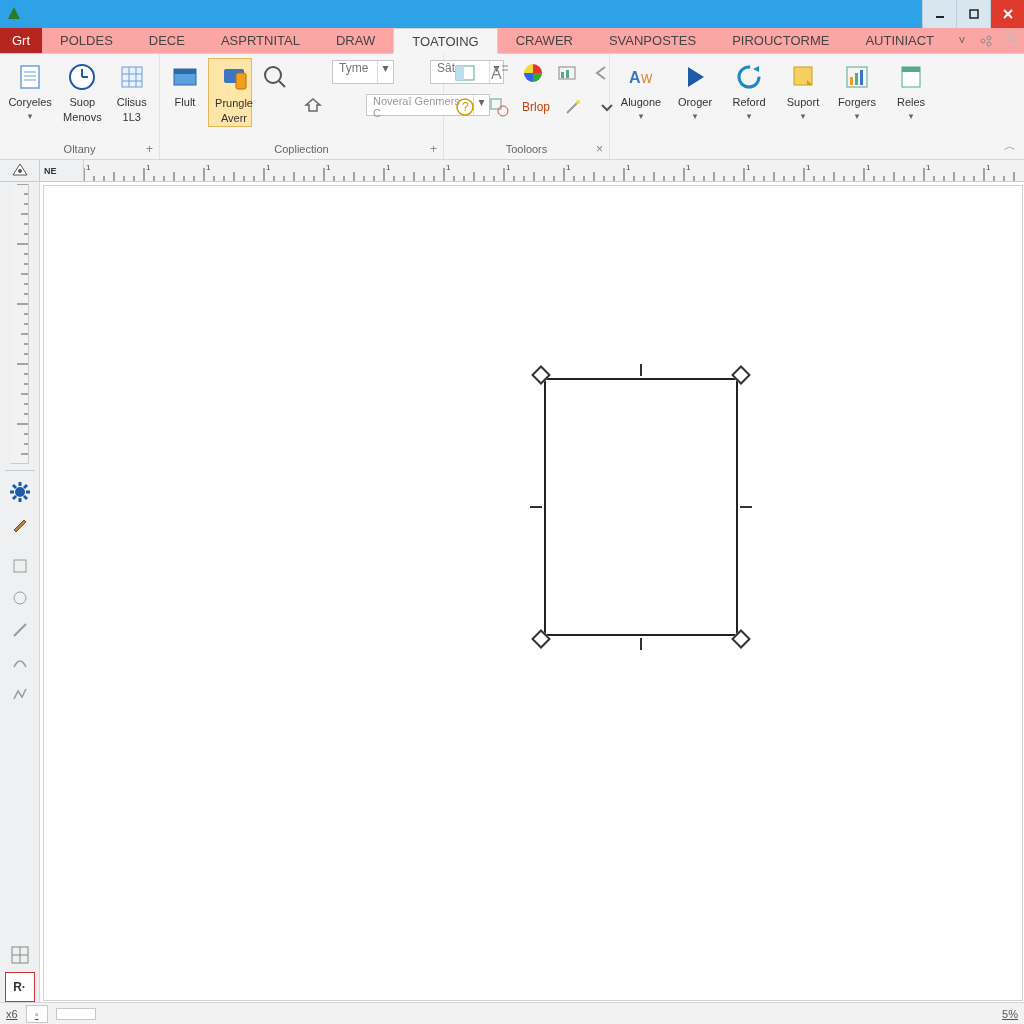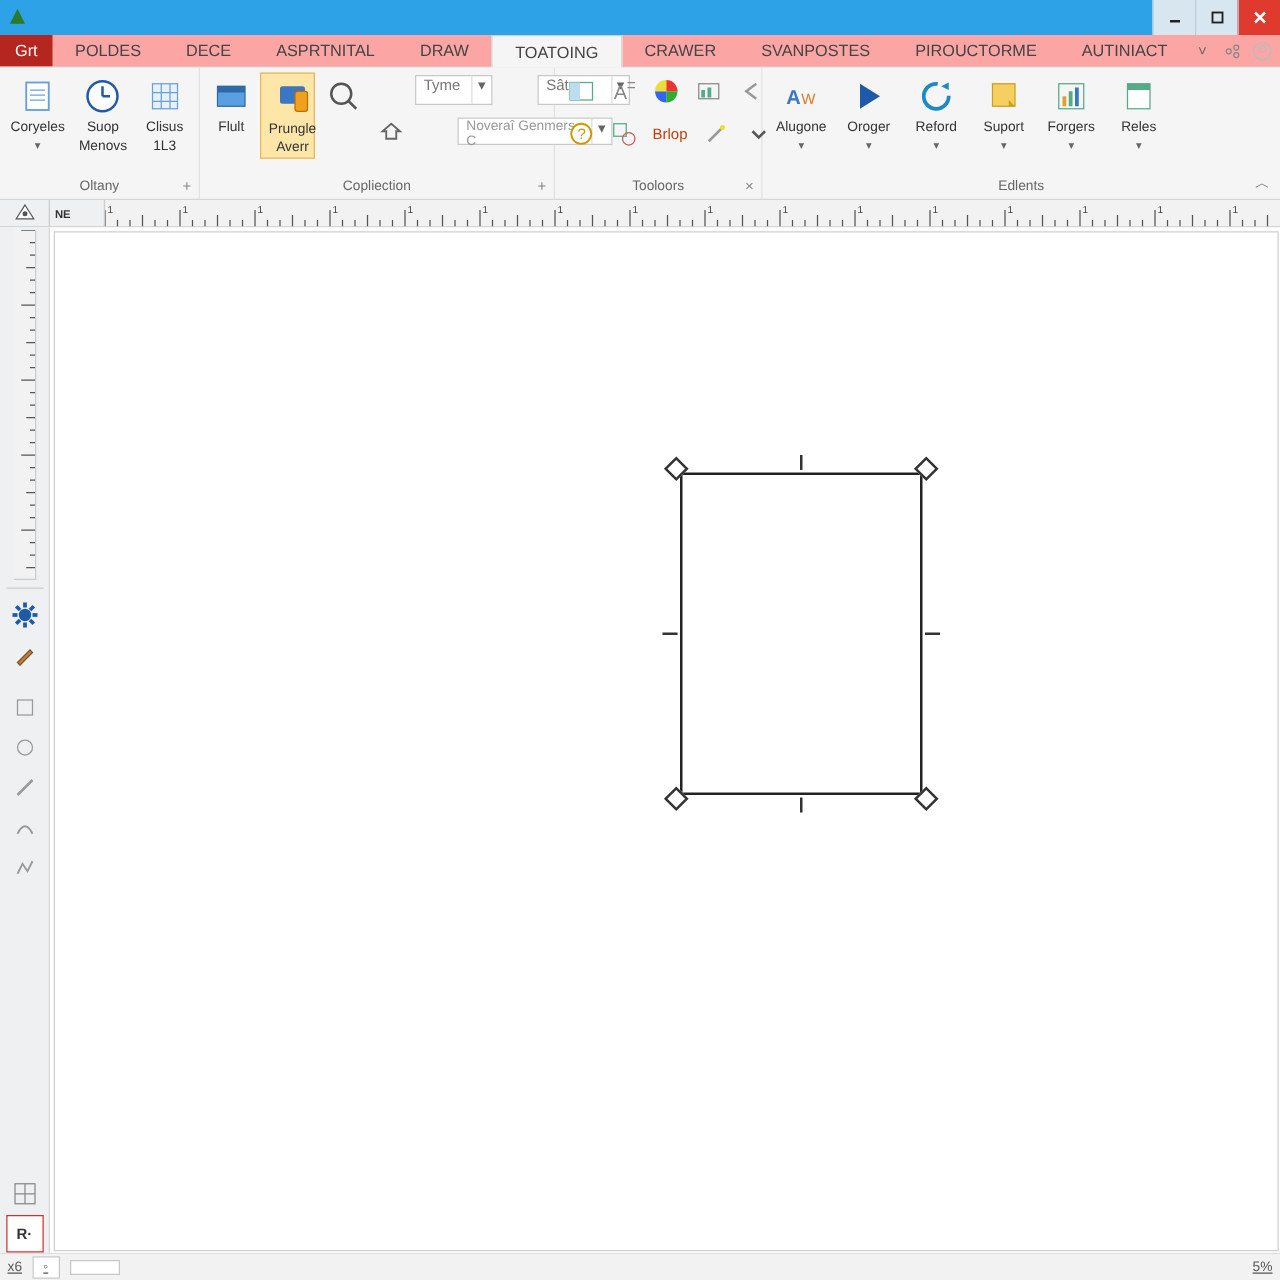--- a/index.html
+++ b/index.html
@@ -373,23 +373,20 @@
         <div class="ico">
             <svg width="26" height="28">
               <rect x="4" y="4" width="18" height="20" fill="#fff" stroke="#5a8"></rect>
               <rect x="4" y="4" width="18" height="5" fill="#5a8"></rect>
             </svg>
           </div>
         <span>Reles</span>
           <span class="arrow-dn">▾</span>
       </div>
     </div>
-    <div class="label">
-        <span>Edlents</span>
-      </div>
   </div>
 
   <div class="ribbon-collapse">︿</div>
 </div>
 
 <div style="display:flex; height:22px; background:#eef0f1; border-bottom:1px solid #ccc;">
   <div style="width:40px; display:flex; align-items:center; justify-content:center; border-right:1px solid #ccc;">
     <svg width="22" height="20">
         <polygon points="11,3 18,14 4,14" fill="#fff" stroke="#555"></polygon>
         <circle cx="11" cy="10" r="2" fill="#555"></circle>

